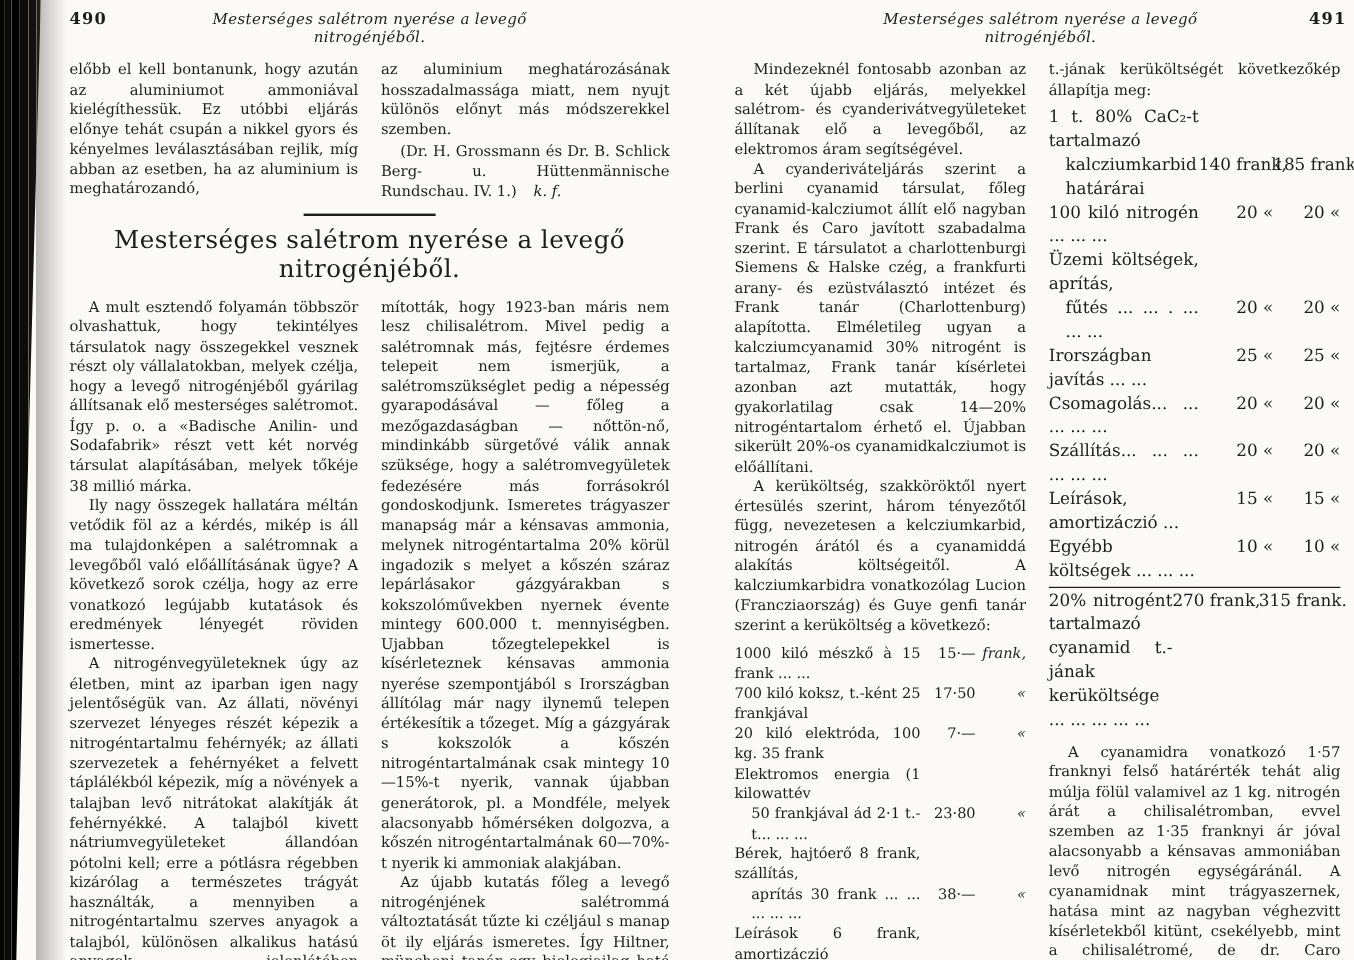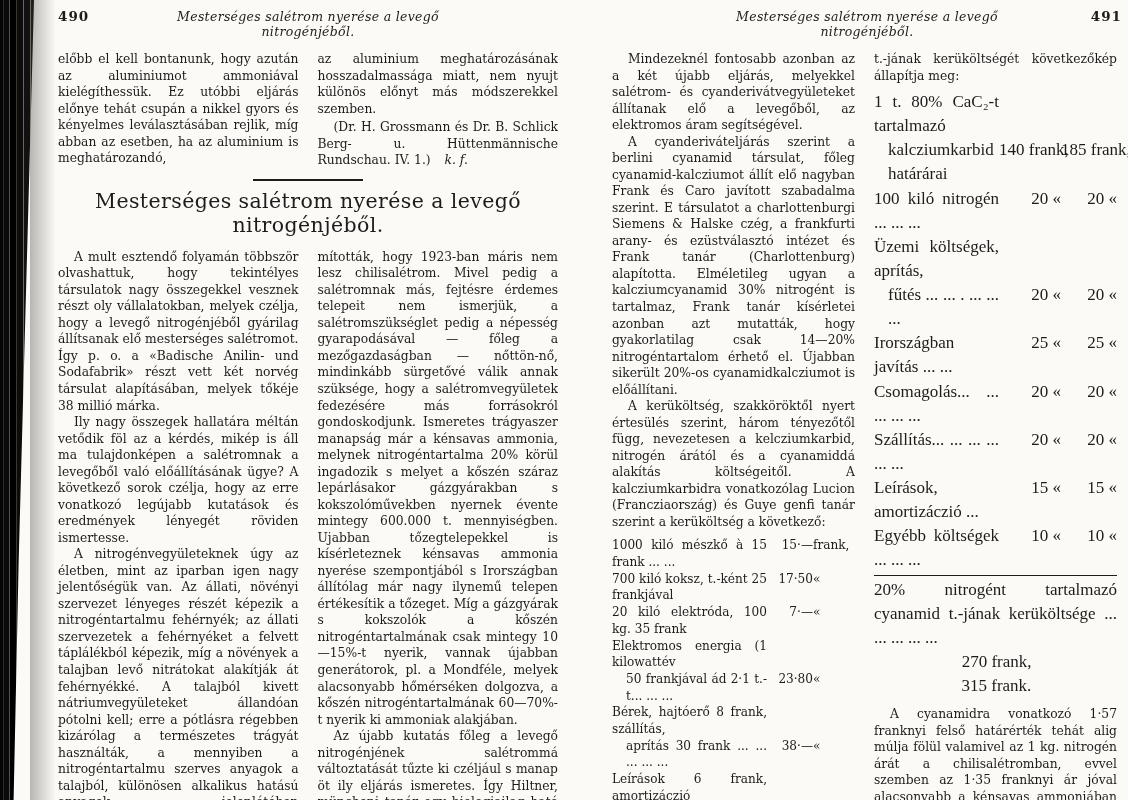--- a/index.html
+++ b/index.html
@@ -59,26 +59,26 @@
   .article-title {
     text-align:center; font-size:20.5px; font-weight:normal;
     letter-spacing:0.4px; margin:4px 0 12px 0;
   }
 
   .cost-table { margin:7px 0 7px 0; font-size:12.1px; line-height:1.38; }
   .cost-row { display:flex; align-items:baseline; }
   .cost-row .lbl { flex:1; }
   .cost-row.indent .lbl { padding-left:14px; }
   .cost-row .val  { width:46px; text-align:right; white-space:nowrap; }
-  .cost-row .unit { width:42px; white-space:nowrap; }
-
-  .cost-table2 { margin:6px 0 8px 0; font-size:17px; line-height:1.42;font-family:Liberation Serif, serif; }
+  .cost-row .unit { width:42px; text-align:right; white-space:nowrap;font-style:italic; }
+
+  .cost-table2 { margin:6px 0 8px 0; font-size:14px; line-height:1.42; }
   .cost-table2 .cost-row .val  { width:62px; text-align:right; white-space:nowrap; }
   .cost-table2 .cost-row .val2 { width:56px; text-align:right; white-space:nowrap; }
-  .cost2-total { display:flex; align-items:center; border-top:1px solid #1d1c1a; margin-top:2px; padding-top:2px;flex-direction:column; }
+  .cost2-total { display:flex; align-items:flex-start; border-top:1px solid #1d1c1a; margin-top:2px; padding-top:2px; }
   .cost2-total .tlbl { flex:1; }
   .cost2-total .val  { width:72px; text-align:right; white-space:nowrap; }
   .cost2-total .val2 { width:68px; text-align:right; white-space:nowrap; }
 </style>
 </head>
 <body>
 
 <div class="scan-edge"></div>
 <div class="scan-edge-fade"></div>
 

